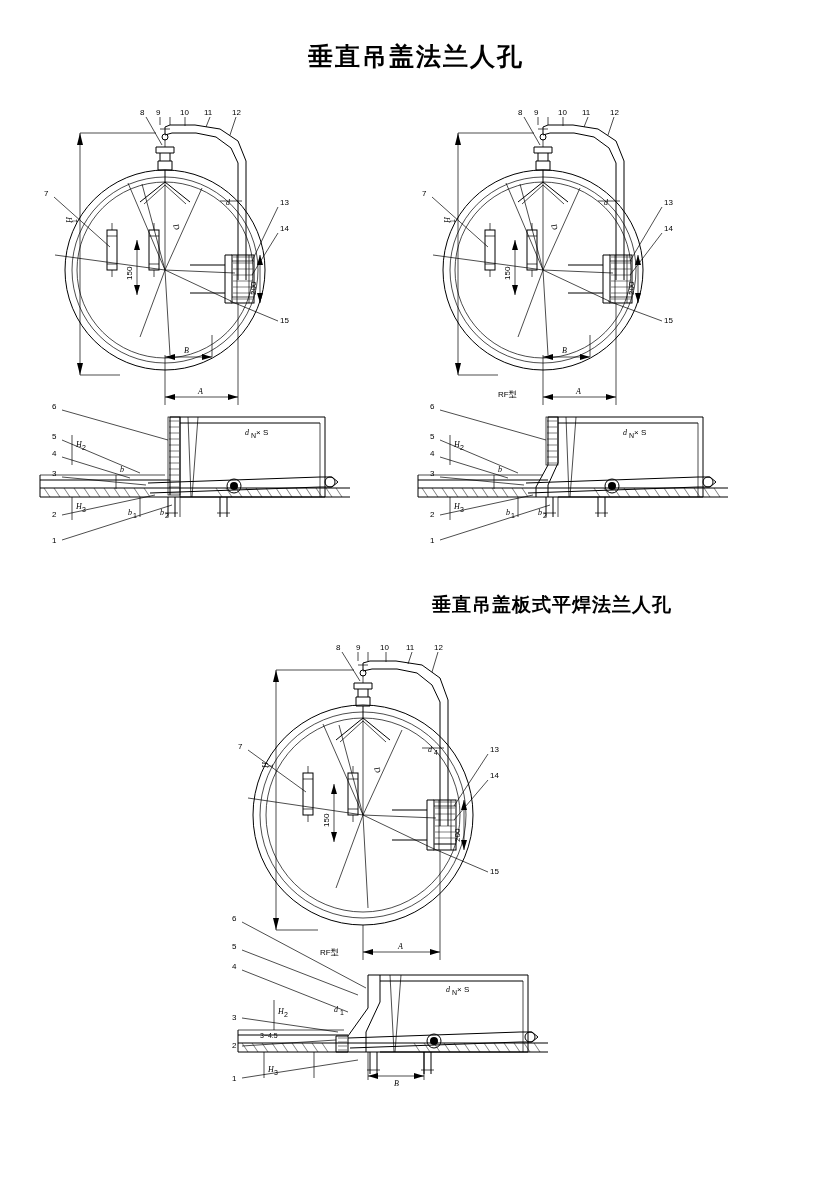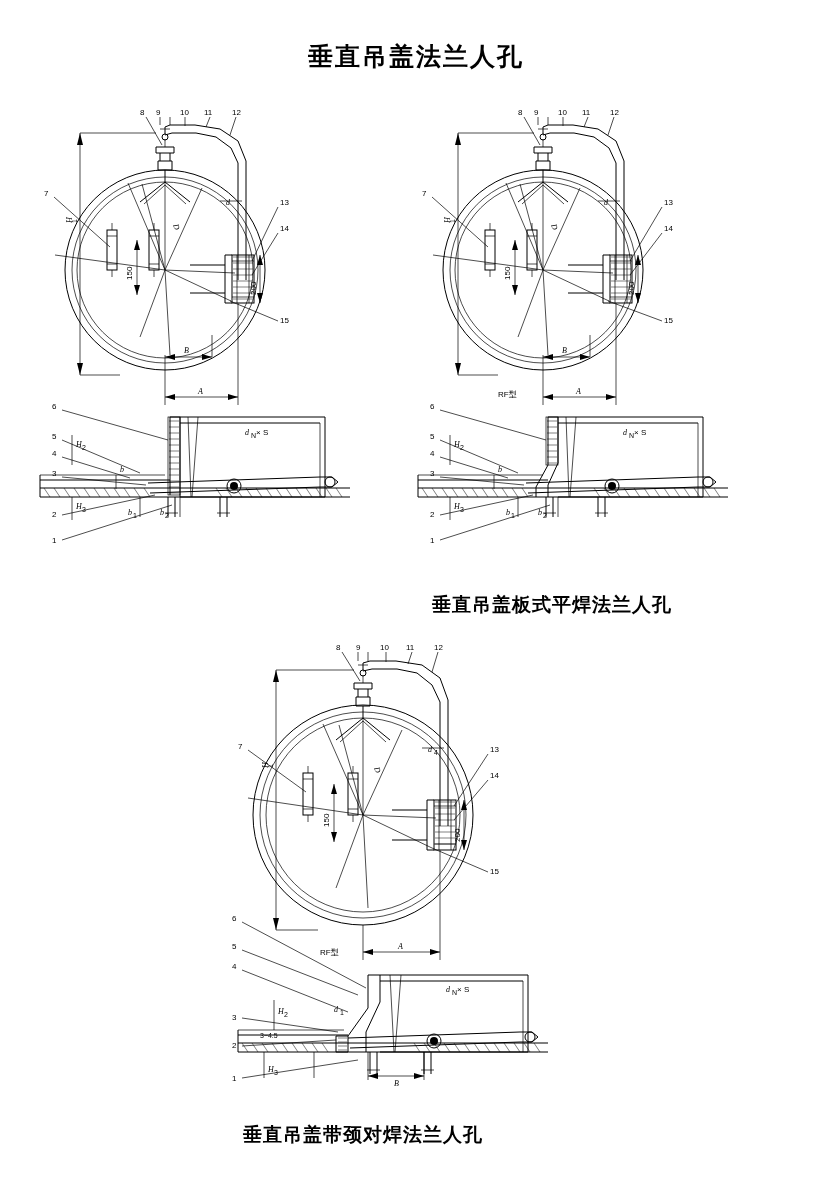--- a/index.html
+++ b/index.html
@@ -569,15 +569,14 @@
       <text class="lbl-sm" x="52" y="398">3~4.5</text>
 
       <path class="ln-thin" d="M106 412 L106 438 M160 412 L160 440 M216 412 L216 440"></path>
       <path class="ln-thin" d="M160 436 L216 436"></path>
       <path class="solidfill" d="M170 433 L170 439 L160 436 Z"></path>
       <path class="solidfill" d="M206 433 L206 439 L216 436 Z"></path>
       <text class="lbl-i" x="186" y="446">B</text>
     </svg>
   </div>
 
-  <div class="fig-caption cap-c">垂直吊盖带颈对焊法兰人孔</div>
 
 </div>
 
 </body></html>

